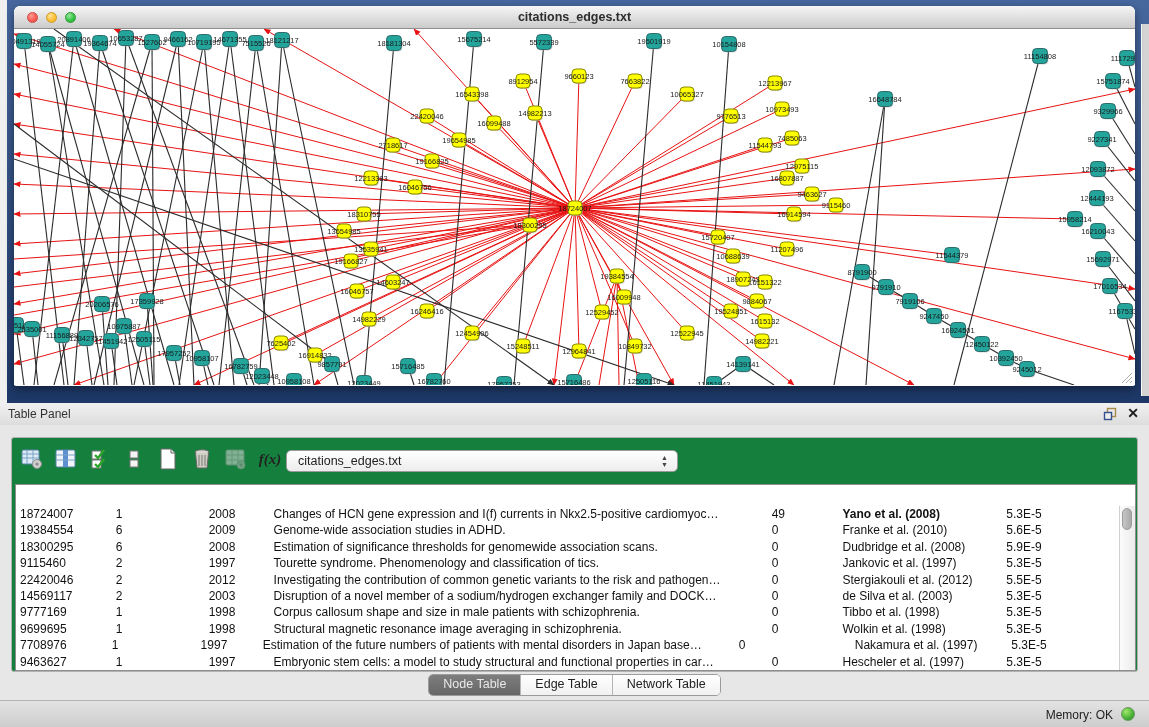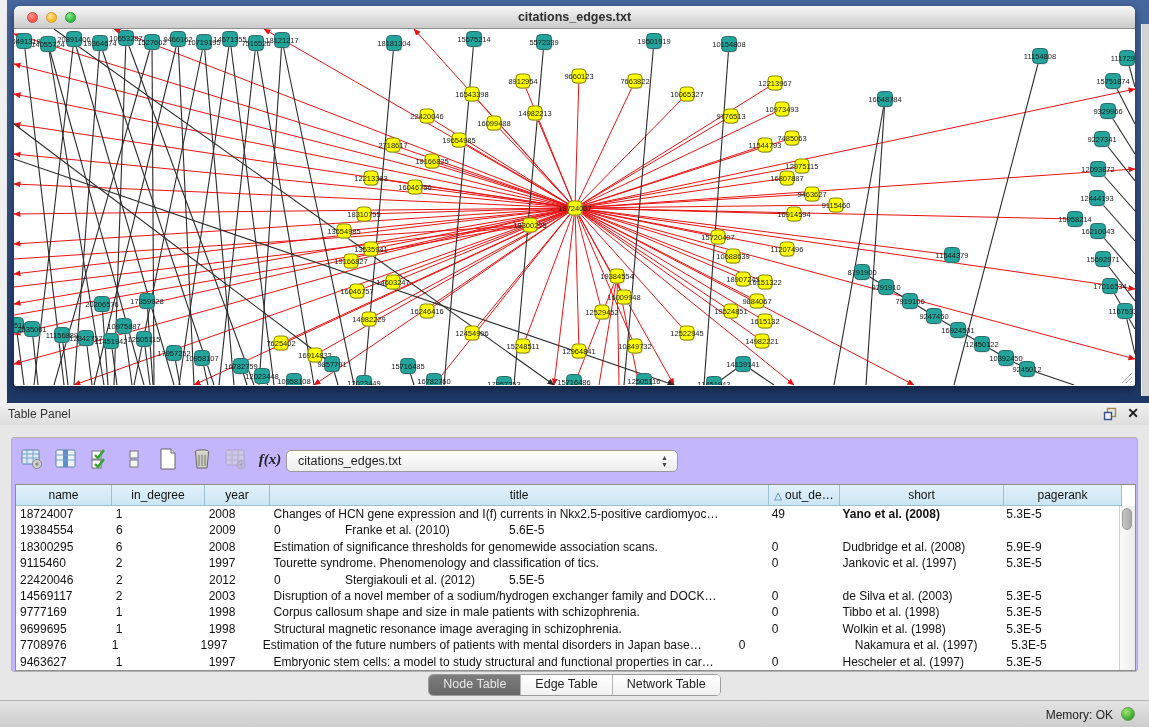--- a/index.html
+++ b/index.html
@@ -17,21 +17,21 @@
   .tl.yellow{left:32px;background:radial-gradient(circle at 35% 30%,#ffe29a,#fdbc2e 60%);border:1px solid #cb9a27;box-sizing:border-box;}
   .tl.green{left:51px;background:radial-gradient(circle at 35% 30%,#9ae8a0,#30c13e 60%);border:1px solid #2a9a34;box-sizing:border-box;}
   svg.canvas{position:absolute;left:0;top:23px;width:1121px;height:356px;background:#fff;display:block;}
   .grip{position:absolute;right:2px;bottom:2px;width:14px;height:14px;opacity:.7;}
   
   .panel-header{position:absolute;left:0;top:403px;width:1149px;height:22px;background:linear-gradient(#f1f1f1,#dddddd);border-bottom:1px solid #bdbdbd;}
   .panel-header .ptitle{position:absolute;left:8px;top:4px;font-size:12px;color:#333;}
   .float-ic{position:absolute;right:32px;top:4px;width:14px;height:14px;}
   .close-ic{position:absolute;right:10px;top:2px;font-size:14px;font-weight:700;color:#1a1a1a;cursor:default;}
   .panel-body{position:absolute;left:0;top:425px;width:1149px;height:275px;background:#e7e7e7;}
-  .inner-box{position:absolute;left:11px;top:12px;width:1127px;height:235px;background:#c4b5fd;border:1px solid #b2b2b2;border-radius:3px;box-sizing:border-box;}
+  .inner-box{position:absolute;left:11px;top:12px;width:1127px;height:235px;background:#15803d;border:1px solid #b2b2b2;border-radius:3px;box-sizing:border-box;}
   .toolbar{position:absolute;left:8px;top:6px;height:30px;display:flex;align-items:center;gap:10px;}
   .tbico{width:24px;height:24px;display:inline-flex;align-items:center;justify-content:center;}
   .fx{font-family:"Liberation Serif",serif;font-style:italic;font-weight:700;font-size:15px;color:#222;}
   .dropdown{position:absolute;left:274px;top:12px;width:392px;height:22px;border:1px solid #9a9a9a;border-radius:5px;background:linear-gradient(#ffffff,#ededed);box-sizing:border-box;}
   .dropdown .dval{position:absolute;left:11px;top:3px;font-size:12.5px;color:#222;}
   .dropdown .arr{position:absolute;right:9px;top:3px;font-size:7px;line-height:7px;color:#444;text-align:center;}
   
   .ntable{position:absolute;left:3px;top:46px;width:1121px;height:187px;background:#fff;border:1px solid #8e8e8e;box-sizing:border-box;overflow:hidden;}
   .thead{position:absolute;left:0;top:0;height:21px;display:flex;}
   .th{height:21px;background:linear-gradient(#e2f1fa,#cbe5f4);border-right:1px solid #9dbfd4;border-bottom:1px solid #9dbfd4;box-sizing:border-box;font-size:12px;color:#111;text-align:center;line-height:20px;overflow:hidden;white-space:nowrap;}
@@ -872,43 +872,35 @@
             </svg>
         </span>
         <span class="tbico fx">f(x)</span>
       </div>
       <div class="dropdown">
         <span class="dval">citations_edges.txt</span>
         <span class="arr">▲<br>▼</span>
       </div>
 
       <div class="ntable">
-        <div class="thead" id="thead">
-            <div class="th" style="width: 96px;">name</div>
-            <div class="th" style="width: 93px;">in_degree</div>
-            <div class="th" style="width: 65px;">year</div>
-            <div class="th" style="width: 499px;">title</div>
-            <div class="th" style="width: 71px;"><span class="sortg">△</span>out_de…</div>
-            <div class="th" style="width: 164px;">short</div>
-            <div class="th" style="width: 118px;">pagerank</div>
-          </div>
         <div class="tbodyrows" id="tbody">
             <div class="tr">
               <div class="td" style="width: 96px;">18724007</div>
               <div class="td" style="width: 93px;">1</div>
               <div class="td" style="width: 65px;">2008</div>
               <div class="td" style="width: 499px;">Changes of HCN gene expression and I(f) currents in Nkx2.5-positive cardiomyoc…</div>
               <div class="td" style="width: 71px;">49</div>
               <div class="td" style="width: 164px; font-weight: bold;">Yano et al. (2008)</div>
               <div class="td" style="width: 118px;">5.3E-5</div>
             </div>
             <div class="tr">
               <div class="td" style="width: 96px;">19384554</div>
               <div class="td" style="width: 93px;">6</div>
               <div class="td" style="width: 65px;">2009</div>
+              <div class="td" style="width: 499px;">Genome-wide association studies in ADHD.</div>
               <div class="td" style="width: 71px;">0</div>
               <div class="td" style="width: 164px;">Franke et al. (2010)</div>
               <div class="td" style="width: 118px;">5.6E-5</div>
             </div>
             <div class="tr">
               <div class="td" style="width: 96px;">18300295</div>
               <div class="td" style="width: 93px;">6</div>
               <div class="td" style="width: 65px;">2008</div>
               <div class="td" style="width: 499px;">Estimation of significance thresholds for genomewide association scans.</div>
               <div class="td" style="width: 71px;">0</div>
@@ -921,20 +913,21 @@
               <div class="td" style="width: 65px;">1997</div>
               <div class="td" style="width: 499px;">Tourette syndrome. Phenomenology and classification of tics.</div>
               <div class="td" style="width: 71px;">0</div>
               <div class="td" style="width: 164px;">Jankovic et al. (1997)</div>
               <div class="td" style="width: 118px;">5.3E-5</div>
             </div>
             <div class="tr">
               <div class="td" style="width: 96px;">22420046</div>
               <div class="td" style="width: 93px;">2</div>
               <div class="td" style="width: 65px;">2012</div>
+              <div class="td" style="width: 499px;">Investigating the contribution of common genetic variants to the risk and pathogen…</div>
               <div class="td" style="width: 71px;">0</div>
               <div class="td" style="width: 164px;">Stergiakouli et al. (2012)</div>
               <div class="td" style="width: 118px;">5.5E-5</div>
             </div>
             <div class="tr">
               <div class="td" style="width: 96px;">14569117</div>
               <div class="td" style="width: 93px;">2</div>
               <div class="td" style="width: 65px;">2003</div>
               <div class="td" style="width: 499px;">Disruption of a novel member of a sodium/hydrogen exchanger family and DOCK…</div>
               <div class="td" style="width: 71px;">0</div>

